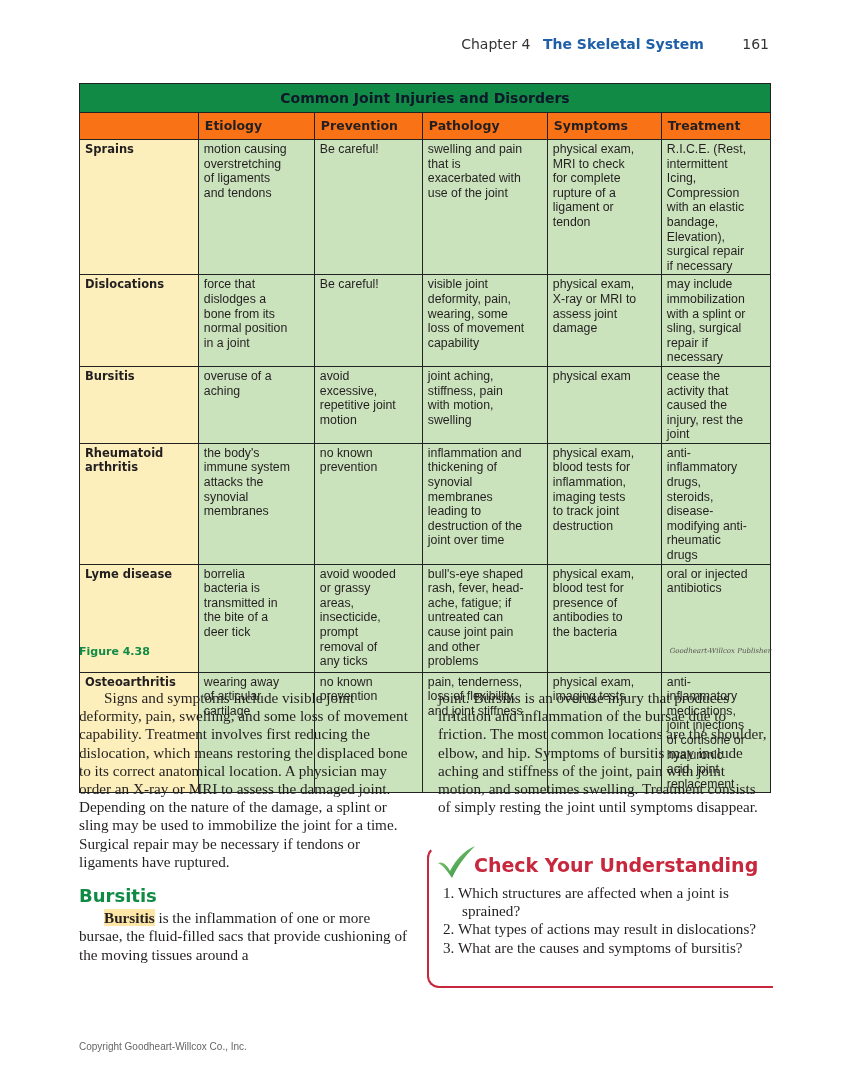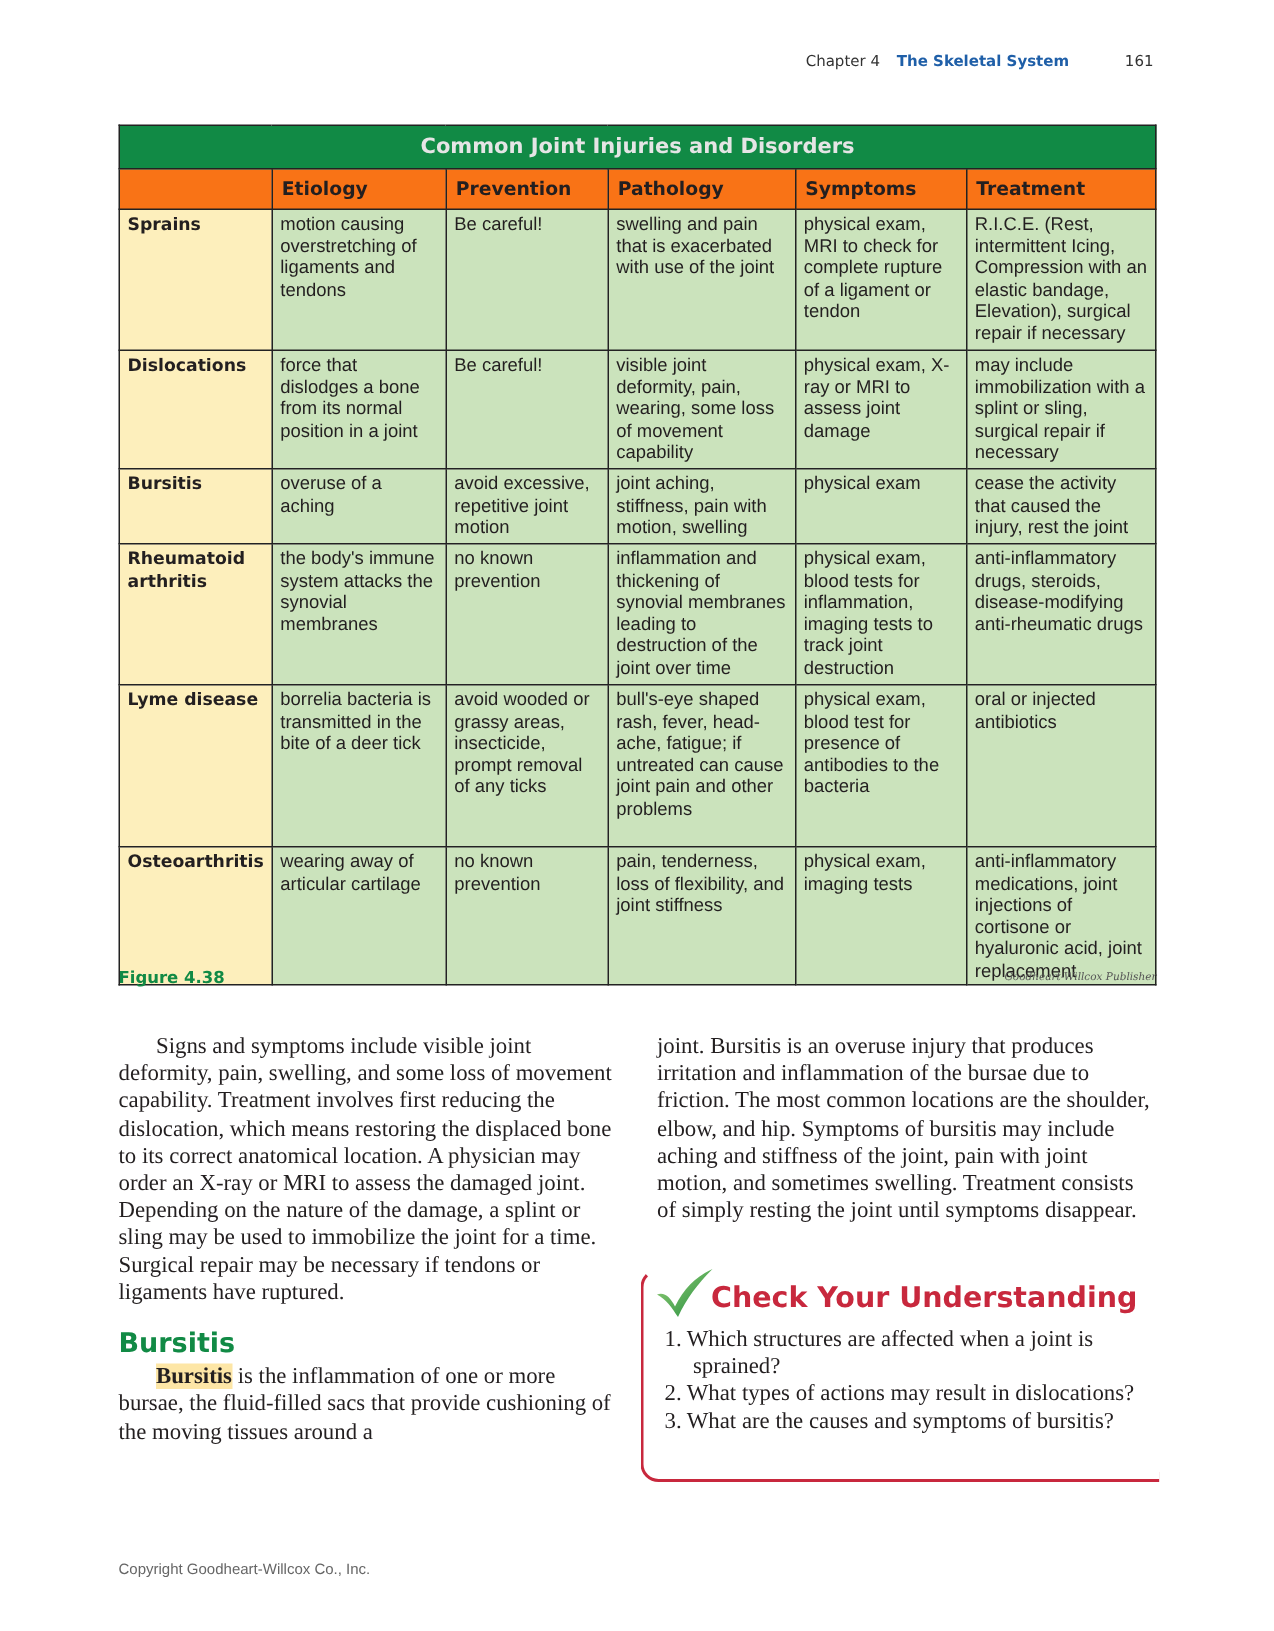--- a/index.html
+++ b/index.html
@@ -1,24 +1,24 @@
 <!DOCTYPE html>
 <html><head>
 <meta charset="utf-8">
 <style>
   html,body{margin:0;padding:0;background:#ffffff;}
   body{width:849px;height:1087px;position:relative;overflow:hidden;font-family:"Liberation Serif",serif;color:#231f20;}
-  .running-head{position:absolute;top:36px;left:0;width:769px;text-align:right;font-family:"DejaVu Sans",sans-serif;font-size:10px;color:#333;}
+  .running-head{position:absolute;top:36px;left:0;width:769px;text-align:right;font-family:"DejaVu Sans",sans-serif;font-size:14px;color:#333;}
   .running-head .ch{margin-right:8px;}
   .running-head .title{color:#1f5fa8;font-weight:bold;margin-right:34px;}
   .table-wrap{position:absolute;left:79px;top:83px;width:692px;}
   table{border-collapse:collapse;width:692px;font-family:"Liberation Sans",sans-serif;font-size:12.3px;line-height:14.6px;}
-  th.caption{background:#118a45;color:#e5e5e5;font-family:"DejaVu Sans",sans-serif;font-size:14px;font-weight:bold;height:28px;border:1px solid #222;text-align:center;padding:0;margin-top:32px;}
+  th.caption{background:#118a45;color:#0f172a;font-family:"DejaVu Sans",sans-serif;font-size:14px;font-weight:bold;height:28px;border:1px solid #222;text-align:center;padding:0;margin-top:32px;}
   .hdr td{background:#f97316;font-family:"DejaVu Sans",sans-serif;font-weight:bold;font-size:12.5px;height:26px;border:1px solid #222;padding:0 6px;vertical-align:middle;}
-  td{border:1px solid #222;vertical-align:top;padding:2px 5px 1px 5px;background:#cbe3bc;}
+  td{border:1px solid #222;vertical-align:top;padding:2px 22px 1px 5px;background:#cbe3bc;}
   td.rowhead{background:#fdefbc;font-family:"DejaVu Sans",sans-serif;font-weight:bold;font-size:11.5px;width:88px;}
   .fig-label{position:absolute;left:79px;top:645px;font-family:"DejaVu Sans",sans-serif;font-size:11px;font-weight:bold;color:#118a45;}
   .credit{position:absolute;right:78px;top:647px;font-family:"DejaVu Serif",serif;font-style:italic;font-size:7px;color:#555;margin-left:16px;}
   .col{position:absolute;font-size:15.2px;line-height:18.2px;}
   .col p{margin:0;text-indent:25px;}
   .col p.noindent{text-indent:0;}
   .col1{left:79px;top:689px;width:330px;}
   .col2{left:438px;top:689px;width:334px;}
   .section-head{font-family:"DejaVu Sans",sans-serif;font-weight:bold;font-size:18px;color:#118a45;margin:16px 0 4px 0;}
   .kw{background:#fde6a6;font-weight:bold;}

